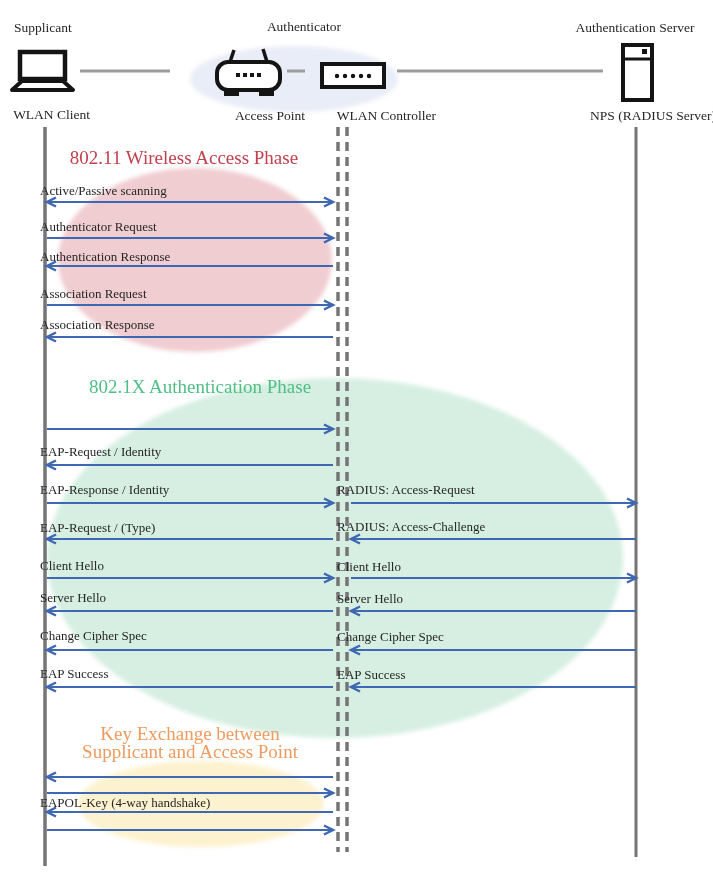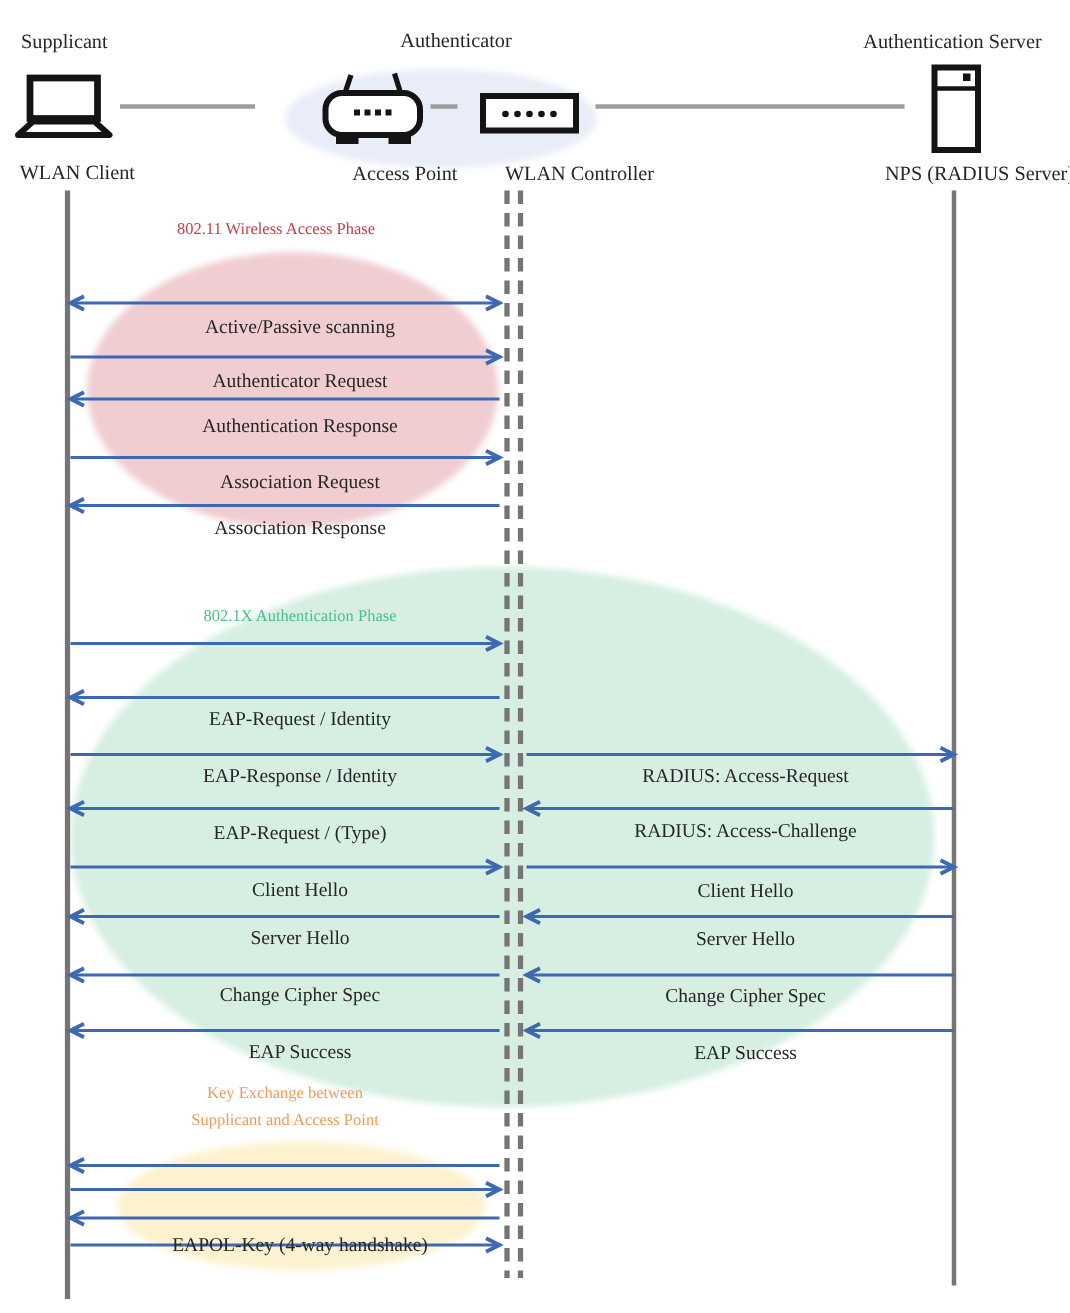--- a/index.html
+++ b/index.html
@@ -5,26 +5,26 @@
   html,body{margin:0;padding:0;background:#fff;}
   .canvas{position:relative;width:713px;height:875px;background:#ffffff;
           font-family:Liberation Serif, serif;overflow:hidden;}
   .ellipse{position:absolute;border-radius:50%;filter:blur(2px);}
   .e-lavender{background:var(--authenticator-ellipse);}
   .e-pink{background:var(--phase1-ellipse);}
   .e-green{background:var(--phase2-ellipse);}
   .e-yellow{background:var(--phase3-ellipse);}
   .role{position:absolute;font-size:13.5px;color:var(--header-text);white-space:nowrap;}
   .device{position:absolute;font-size:13.5px;color:var(--header-text);white-space:nowrap;text-align:right;}
-  .ptitle{position:absolute;font-size:11px;text-align:center;white-space:nowrap;z-index:6;}
+  .ptitle{position:absolute;font-size:19px;text-align:center;white-space:nowrap;z-index:6;}
   .t1{color:var(--phase1-title);}
-  .t2{color:var(--phase2-title);margin-top:29px;}
+  .t2{color:var(--phase2-title);}
   .t3{color:var(--phase3-title);}
-  .msg-label{position:absolute;width:320px;text-align:center;font-size:13px;
-             color:var(--message-text);white-space:nowrap;z-index:5;margin-top:27px;}
+  .msg-label{position:absolute;width:320px;font-size:13px;
+             color:var(--message-text);white-space:nowrap;z-index:5;}
   .layer{position:absolute;left:0;top:0;z-index:4;}
   #labels{position:absolute;left:0;top:0;width:713px;height:875px;z-index:5;pointer-events:none;}
   .lifeline{stroke:var(--lifeline);}
   .connector{stroke:var(--connector);}
 </style>
 </head>
 <body>
 
 <div class="canvas">
 

